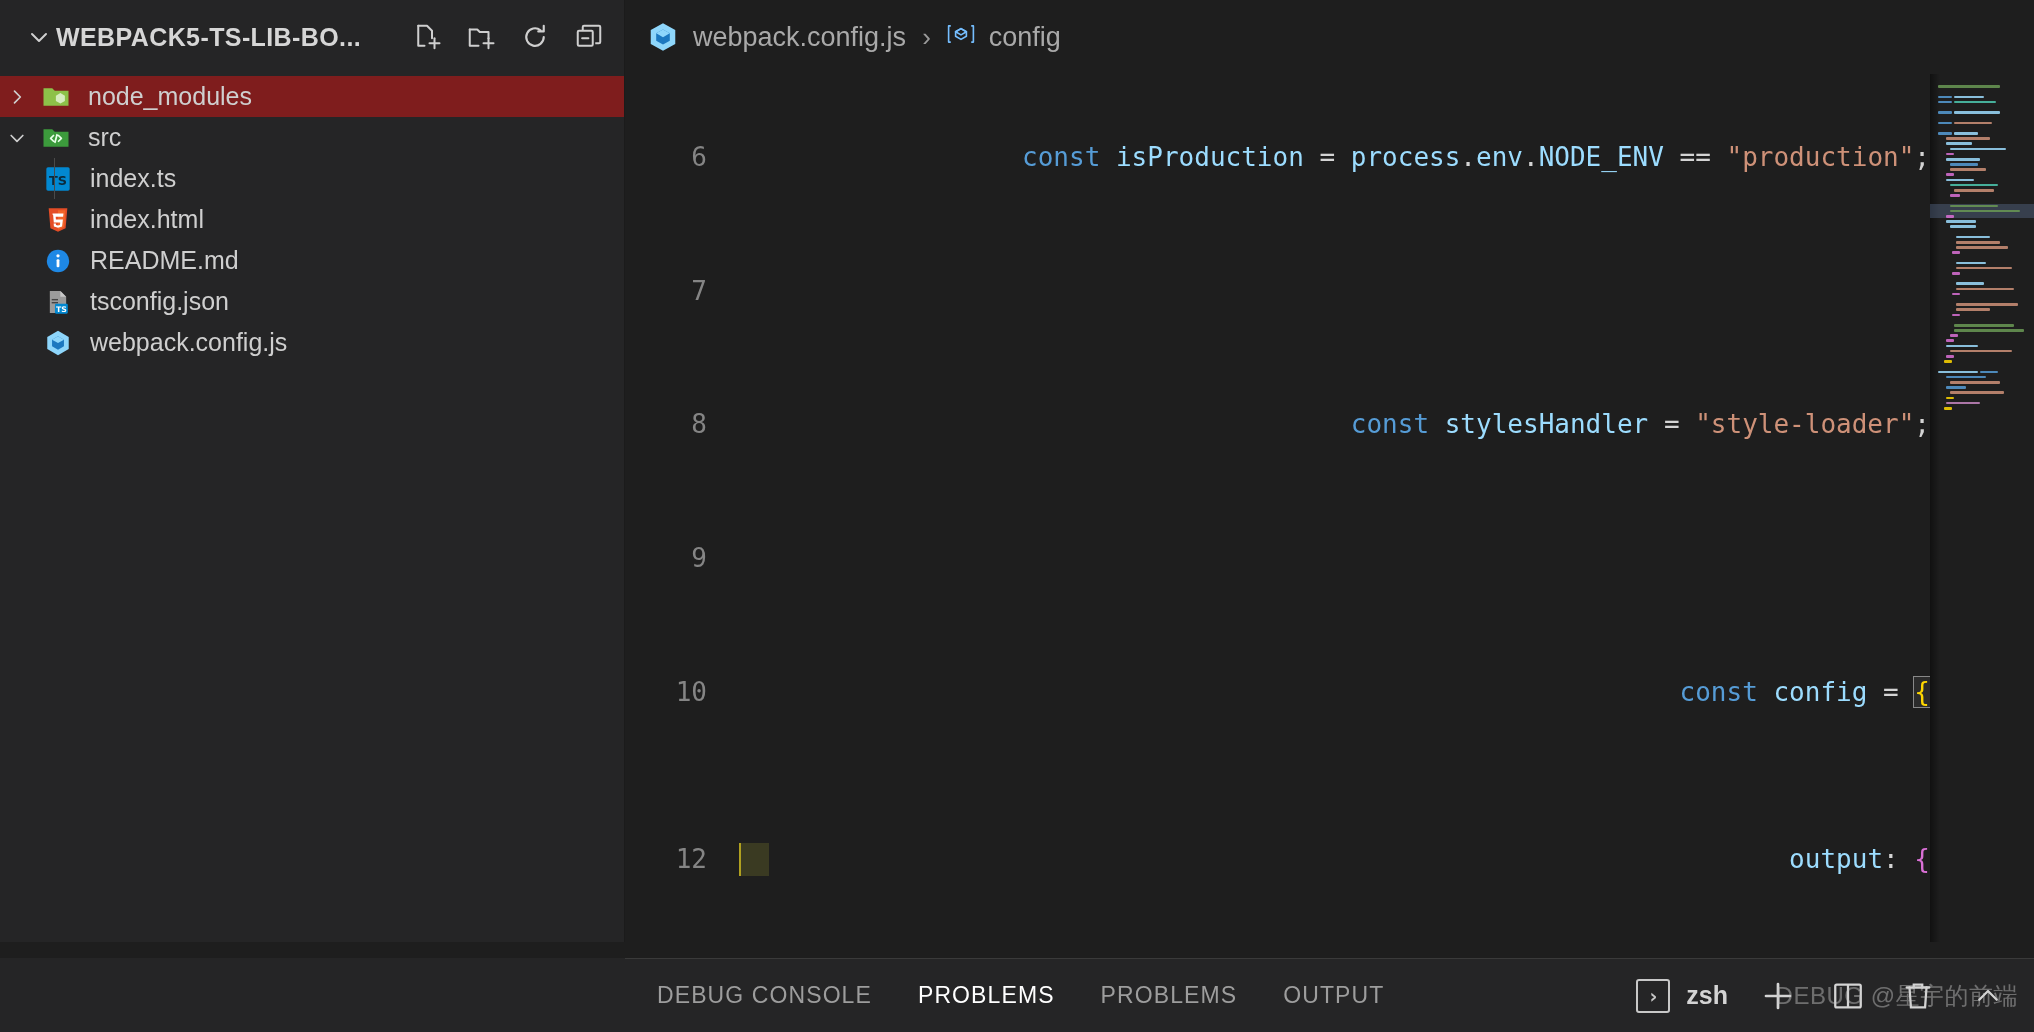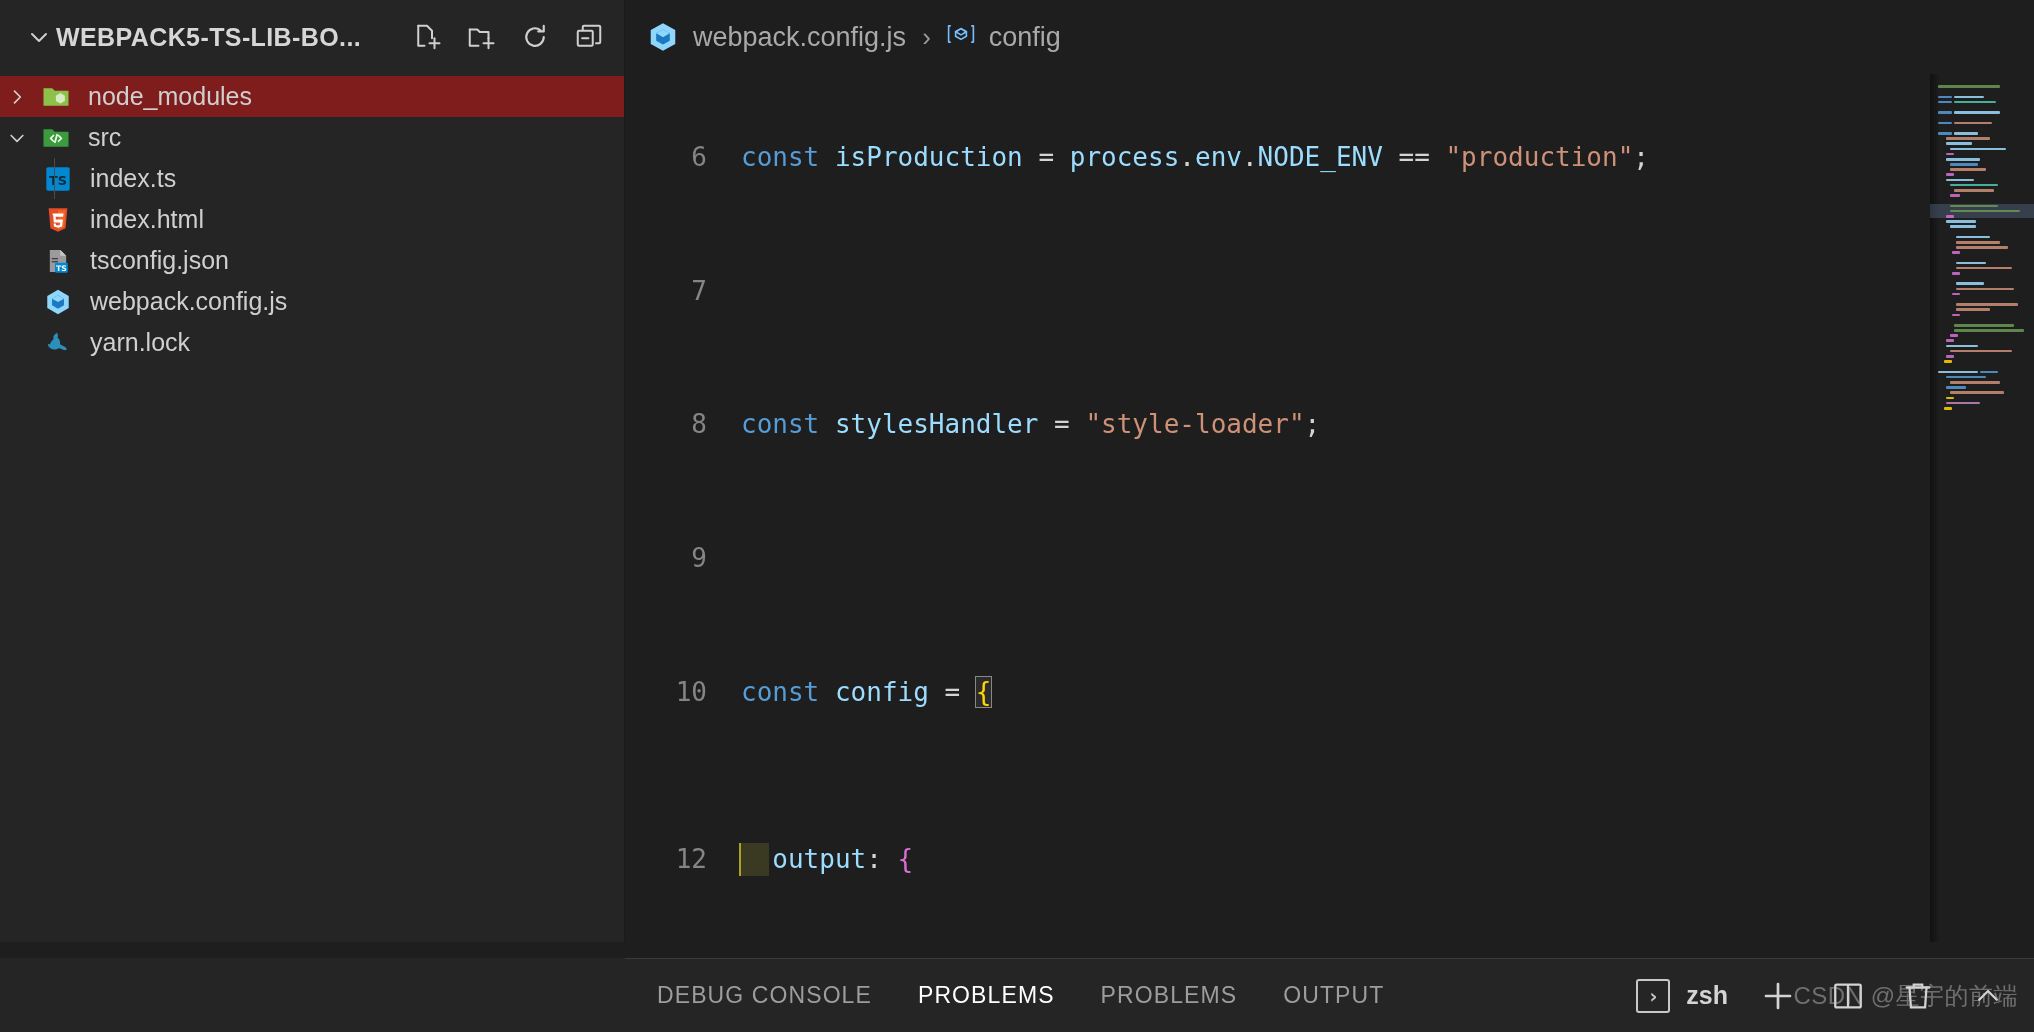--- a/index.html
+++ b/index.html
@@ -66,21 +66,21 @@
     position: absolute; left: 0; top: -33px; right: 0;
     font-family: "DejaVu Sans Mono", monospace;
     font-size: 26px; line-height: 33.4px;
     white-space: pre;
   }
   .cl { position: relative; height: 33.4px; display: flex; }
   .ln {
     width: 108px; flex: 0 0 108px; text-align: right; padding-right: 26px;
     color: #858585; user-select: none;
   }
-  .ctext { position: relative; flex: 1; padding-left: 8px; }
+  .ctext { position: relative; flex: 1; padding-left: 8px; text-align: right; }
 
   
   .ig { position: absolute; top: 0; height: 33.4px; width: 2px; }
   .igfill { position: absolute; top: 0; height: 33.4px; }
 
   
   .t-kw   { color: #569cd6; }
   .t-var  { color: #9cdcfe; }
   .t-str  { color: #ce9178; }
   .t-op   { color: #d4d4d4; }
@@ -233,20 +233,31 @@
                 <path d="M4 2h16l-1.5 17L12 22l-6.5-3L4 2z" fill="#e44d26"></path>
                 <path d="M12 3.6V20.4l5.2-2.4L18.4 3.6z" fill="#f16529"></path>
                 <path d="M7.3 6.4h9.4l-.3 2.8H10l.2 2.3h6l-.7 6.1-3.5 1-3.5-1-.24-2.6h1.9l.12 1.3 1.72.5 1.7-.5.2-2.1H8.4l-.6-6.8h-.5z" fill="#fff"></path>
               </svg>
           </span>
           <span class="label">index.html</span>
         </div>
 
 
 
+        <div class="row">
+          <span class="indent-1"></span>
+          <span class="ficon">
+            <svg width="28" height="28" viewBox="0 0 24 24">
+                <circle cx="12" cy="12" r="9.6" fill="#1e88e5"></circle>
+                <circle cx="12" cy="7.6" r="1.4" fill="#fff"></circle>
+                <rect x="10.8" y="10.4" width="2.4" height="7" rx="1" fill="#fff"></rect>
+              </svg>
+          </span>
+          <span class="label">README.md</span>
+        </div>
 
         <div class="row">
           <span class="indent-1"></span>
           <span class="ficon">
             <svg width="28" height="28" viewBox="0 0 24 24">
                 <path d="M5 2.6h9l5 5v13.8H5z" fill="#9b9b9b"></path>
                 <path d="M14 2.6l5 5h-5z" fill="#c8c8c8"></path>
                 <rect x="6.6" y="9.4" width="5.4" height="1.2" fill="#444"></rect>
                 <rect x="6.6" y="12" width="5.4" height="1.2" fill="#444"></rect>
                 <rect x="9.4" y="13.6" width="11" height="8.4" rx="1" fill="#0288d1"></rect>
@@ -261,29 +272,20 @@
           <span class="ficon">
             <svg width="28" height="28" viewBox="0 0 24 24">
                 <path d="M12 1.6l9.2 5.2v10.4L12 22.4 2.8 17.2V6.8z" fill="#8ed6fb"></path>
                 <path d="M12 6.3l5.1 2.9v5.6L12 17.7l-5.1-2.9V9.2z" fill="#1c78c0"></path>
                 <path d="M12 6.3l5.1 2.9L12 12.1 6.9 9.2z" fill="#8ed6fb"></path>
               </svg>
           </span>
           <span class="label">webpack.config.js</span>
         </div>
 
-        <div class="row">
-          <span class="indent-1"></span>
-          <span class="ficon">
-            <svg width="28" height="28" viewBox="0 0 24 24">
-                <path d="M10.6 3c.9.6 1.4 1.6 1.4 2.6 0 .6-.2 1.2-.5 1.7 1.4 1 2.3 2.7 2.3 4.6v1.2l4 2.1c1.3.7 2 1.7 1.6 2.4-.4.7-1.7.8-3 .2l-3.5-1.6c-1.1.8-2.5 1.3-3.9 1.3-2.6 0-4.8-1.5-5.6-3.6-.3-.8.2-1.3.8-1 .3.1.6.4.9.7.3-2.1 1.5-3.9 3.2-4.9-.2-.5-.3-1-.3-1.5 0-1.2.7-2.4 1.8-3 .4-.2.7-.1.8.2z" fill="#2c8ebb"></path>
-              </svg>
-          </span>
-          <span class="label">yarn.lock</span>
-        </div>
 
       </div>
     </div>
 
     <div class="editor">
 
       <div class="breadcrumb">
         <span style="display:flex;align-items:center;">
           <svg width="32" height="32" viewBox="0 0 24 24">
               <path d="M12 1.6l9.2 5.2v10.4L12 22.4 2.8 17.2V6.8z" fill="#8ed6fb"></path>
@@ -628,16 +630,16 @@
             <path d="M4 6h16"></path>
             <path d="M9 6V4h6v2"></path>
             <path d="M6 6l1 14h10l1-14"></path>
           </svg>
       </div>
       <div class="pa-icon">
         <svg width="30" height="30" viewBox="0 0 24 24" fill="none" stroke="#d4d4d4" stroke-width="1.8" stroke-linecap="round" stroke-linejoin="round">
             <polyline points="5,15 12,8 19,15"></polyline>
           </svg>
       </div>
-      <span class="watermark">CSDN @星宇的前端</span>
+      <span class="watermark">DEBUG @星宇的前端</span>
     </div>
   </div>
 </div>
 
 </body></html>

